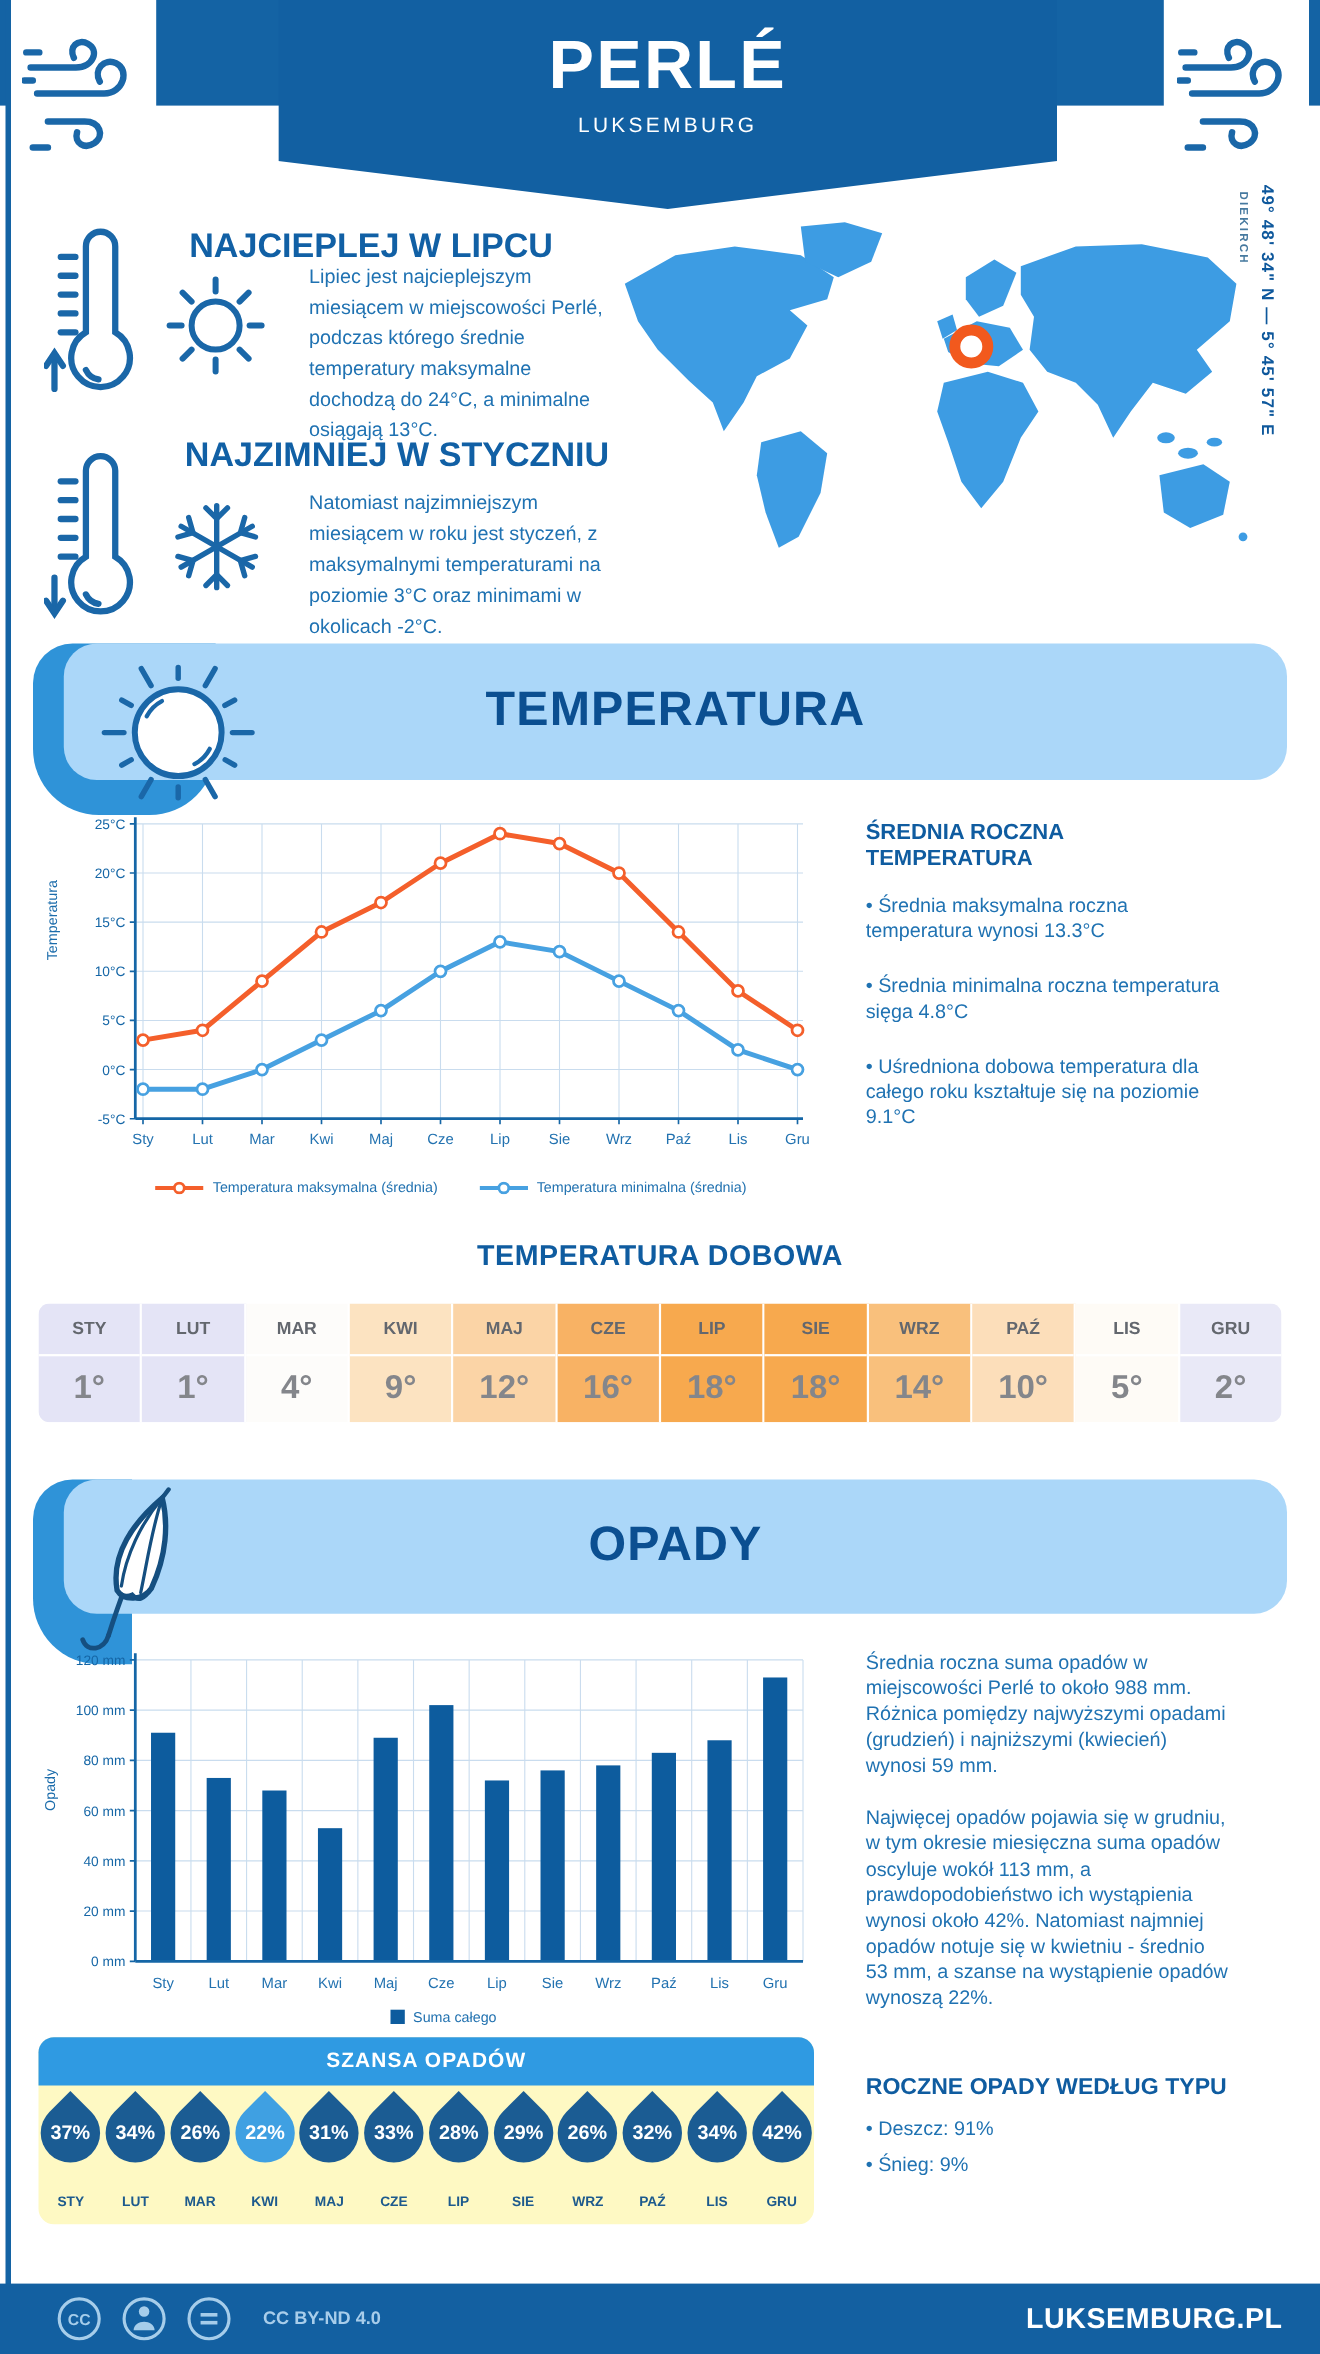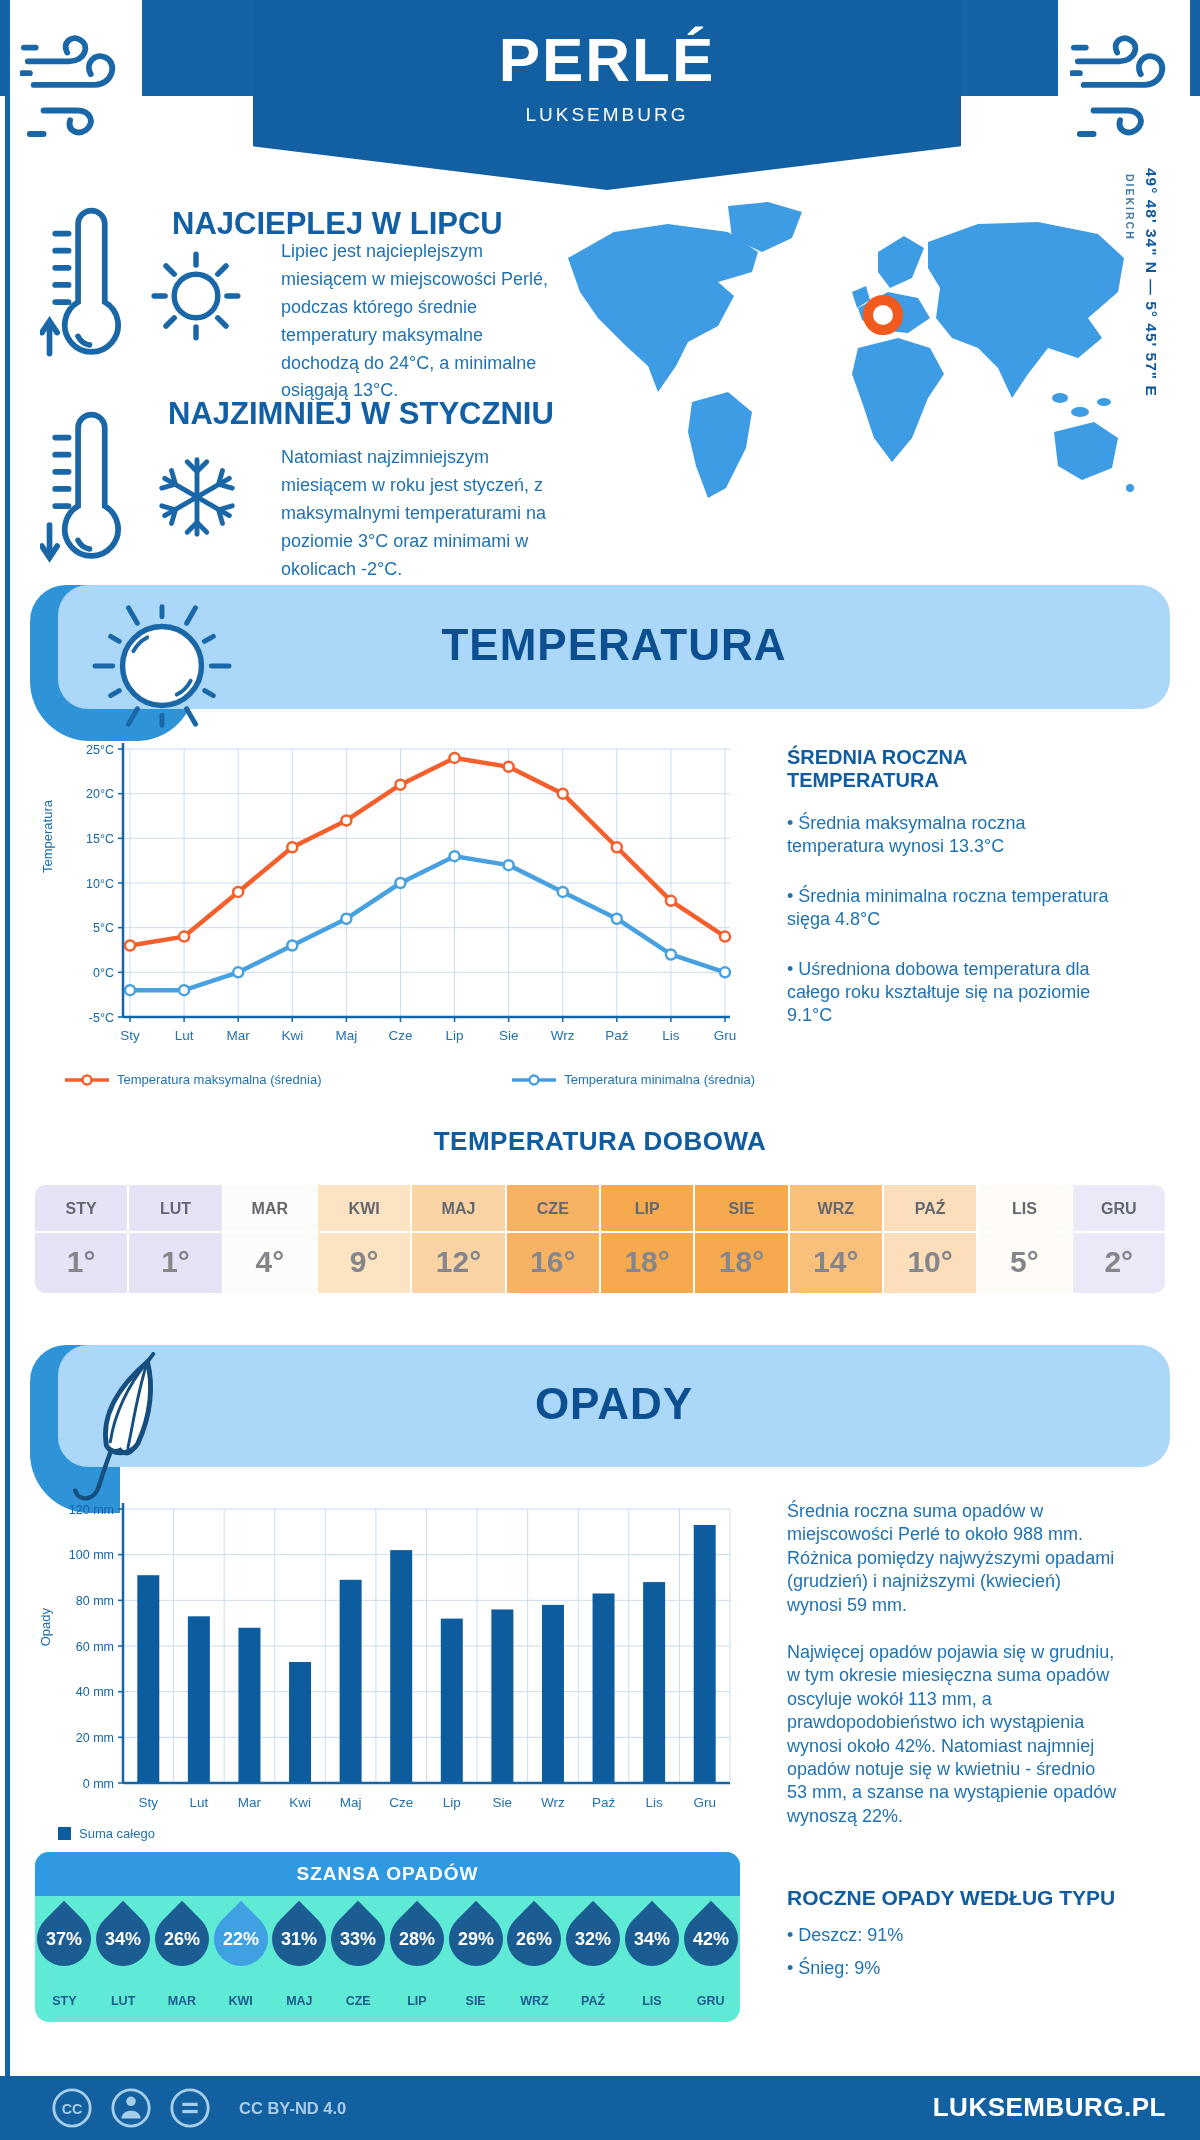--- a/index.html
+++ b/index.html
@@ -27,25 +27,25 @@
   
   .col-h{font-size:20px;font-weight:bold;color:#0f5ca0;margin:0 0 20px 0;}
   .col-p{font-size:18px;line-height:1.3;color:#1f72b2;margin:0 0 26px 0;}
   
   #daily-table{left:35px;top:1185px;width:1130px;height:108px;display:flex;border-radius:10px;overflow:hidden;}
   .cell{flex:1;border-right:2px solid #fff;display:flex;flex-direction:column;}
   .cell:last-child{border-right:none;}
   .cell .m{height:46px;line-height:48px;text-align:center;font-size:16px;font-weight:bold;color:#63676e;border-bottom:2px solid #fff;}
   .cell .v{flex:1;line-height:58px;text-align:center;font-size:30px;font-weight:bold;color:#84868b;}
   
-  .legend-row{display:flex;justify-content:space-between;align-items:center;gap:38px;}
+  .legend-row{display:flex;justify-content:center;align-items:center;gap:38px;}
   .legend-item{display:flex;align-items:center;gap:8px;font-size:13px;color:#2272b0;}
   .legend-sq{width:13px;height:13px;display:inline-block;}
   
-  #chance-panel{left:35px;top:1852px;width:705px;height:170px;background:#5eead4;border-radius:14px;}
+  #chance-panel{left:35px;top:1852px;width:705px;height:170px;background:#fef9c3;border-radius:14px;}
   #chance-bar{position:absolute;left:0;top:0;right:0;height:44px;background:#2f9ae2;border-radius:14px 14px 0 0;
               color:#fff;font-weight:bold;font-size:19px;text-align:center;line-height:44px;letter-spacing:1px;}
   #drops{position:absolute;left:0;top:44px;right:0;bottom:0;}
   .drop{position:absolute;width:54px;height:54px;border-radius:0 50% 50% 50%;transform:rotate(45deg);}
   .drop span{position:absolute;inset:0;display:flex;align-items:center;justify-content:center;transform:rotate(-45deg);
              color:#fff;font-weight:bold;font-size:18px;}
   .drop-label{position:absolute;width:58px;text-align:center;font-size:12.5px;font-weight:bold;color:#1d5a8d;}
   
   #footer{left:0;top:2076px;width:1200px;height:64px;background:#1360a1;}
   #footer-icons{position:absolute;left:50px;top:10px;display:flex;align-items:center;gap:15px;}

